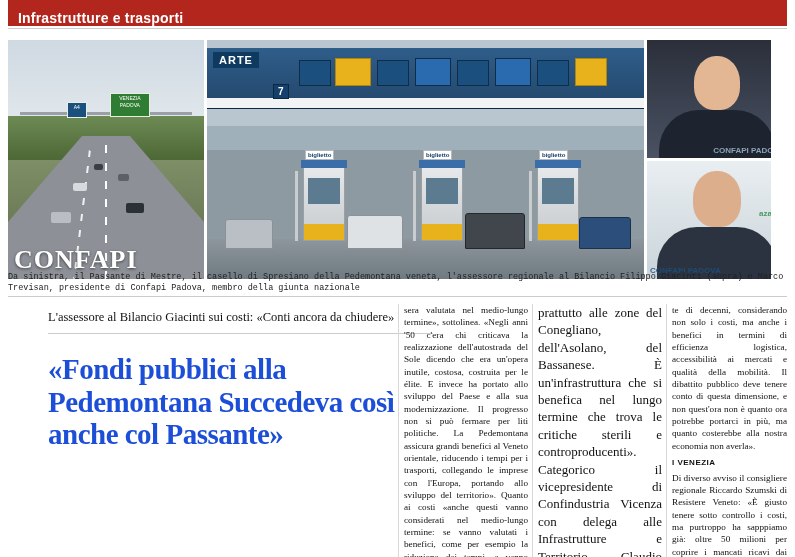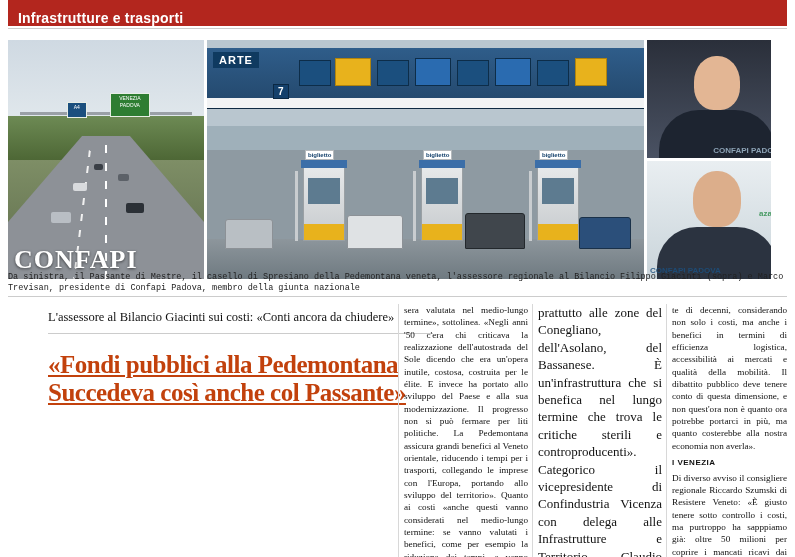--- a/index.html
+++ b/index.html
@@ -268,25 +268,24 @@
     color: #111;
     line-height: 1.5;
     margin-bottom: 6px;
   }
   .rule-under-occhiello {
     width: 385px; height: 1px; background: #cccccc; margin: 6px 0 8px 0;
   }
   .headline {
     font-family: "Liberation Serif", serif;
     font-weight: bold;
-    font-size: 25px;
+    font-size: 29px;
     line-height: 1.12;
     letter-spacing: -0.5px;
-    color: #c2410c;
-    text-decoration: underline;
+    color: #1d4ed8;
   }
 
   .col-mid {
     position: absolute;
     left: 396px; top: 0;
     width: 124px;
     height: 253px;
     font-size: 9.2px;
     line-height: 1.34;
     text-align: justify;

